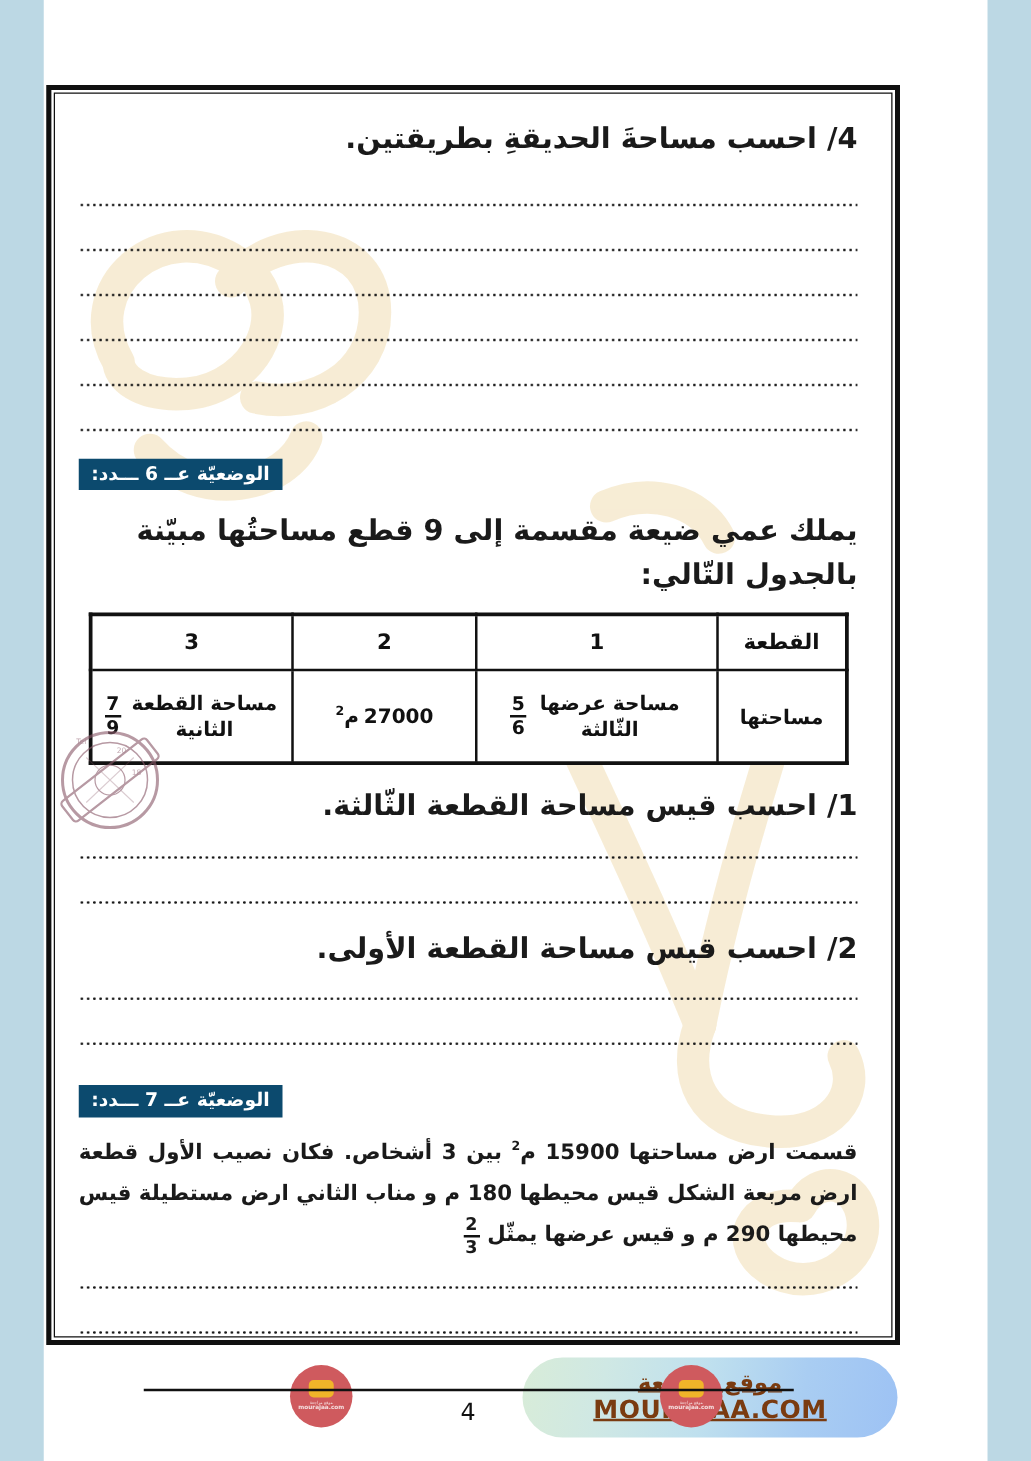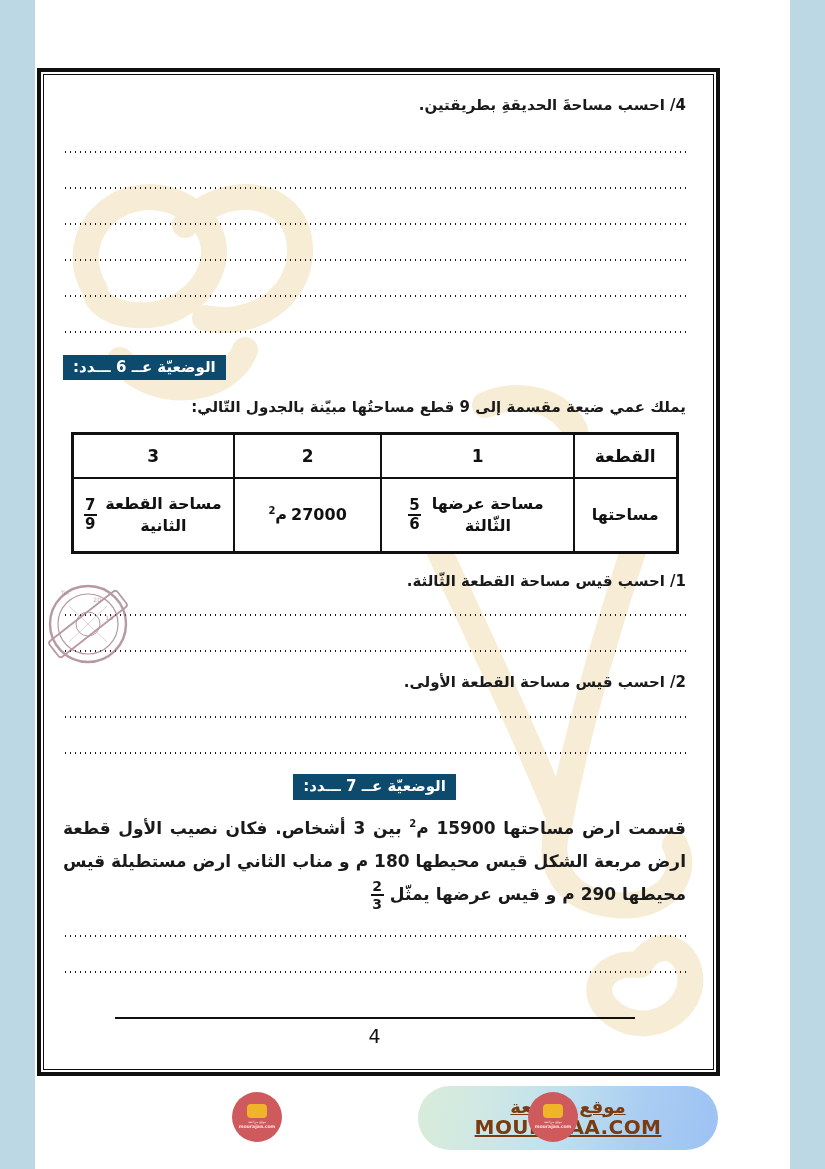--- a/index.html
+++ b/index.html
@@ -132,21 +132,21 @@
     top: 78px;
     width: 651px;
     height: 980px;
     z-index: 3;
     padding: 16px 14px 0 14px;
     box-sizing: border-box;
   }
 
   
   .q-line {
-    font-size: 15px;
+    font-size: 23px;
     font-weight: bold;
     color: #1a1a1a;
     text-align: right;
     line-height: 1.5;
     direction: rtl;
   }
 
   .para {
     font-size: 17px;
     font-weight: bold;
@@ -401,21 +401,21 @@
   </div>
 
   <div class="q-line" style="margin-top:19px;">2/ احسب قيس مساحة القطعة الأولى.</div>
   <div class="dotline-group">
     <div class="gap" style="height:22px;"></div>
     <div class="dots"></div>
     <div class="gap"></div>
     <div class="dots"></div>
   </div>
 
-  <div class="banner-row" style="margin-top:20px;justify-content:center;">
+  <div class="banner-row" style="margin-top:32px;">
     <div class="banner">الوضعيّة عــ 7 ـــدد:</div>
   </div>
 
   <div class="para" style="margin-top:12px;">
     <span>قسمت ارض مساحتها 15900 م</span><sup class="sq">2</sup><span> بين 3 أشخاص. فكان نصيب الأول قطعة ارض مربعة الشكل قيس محيطها 180 م و مناب الثاني ارض مستطيلة قيس محيطها 290 م و قيس عرضها يمثّل</span>
     <span class="frac inline">
       <span class="num">2</span>
       <span class="bar"></span>
       <span class="den">3</span>
     </span>

